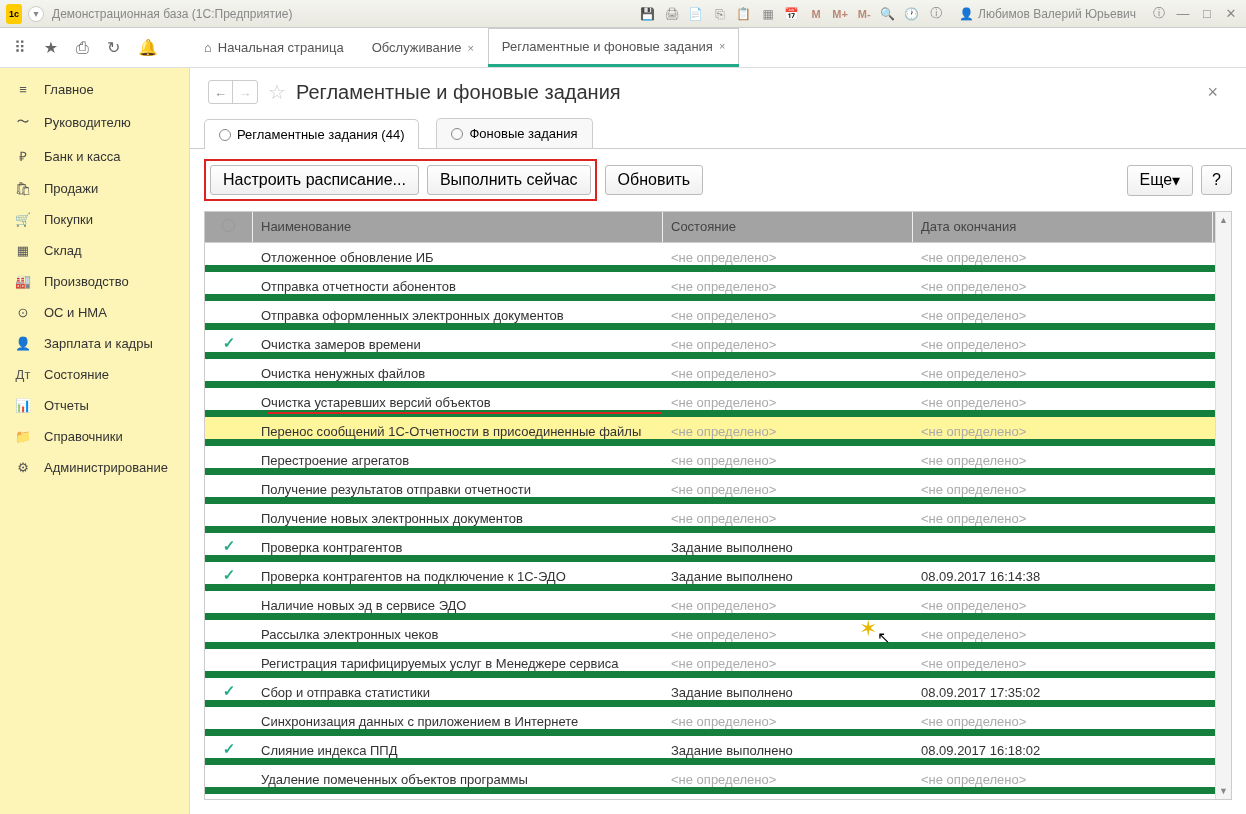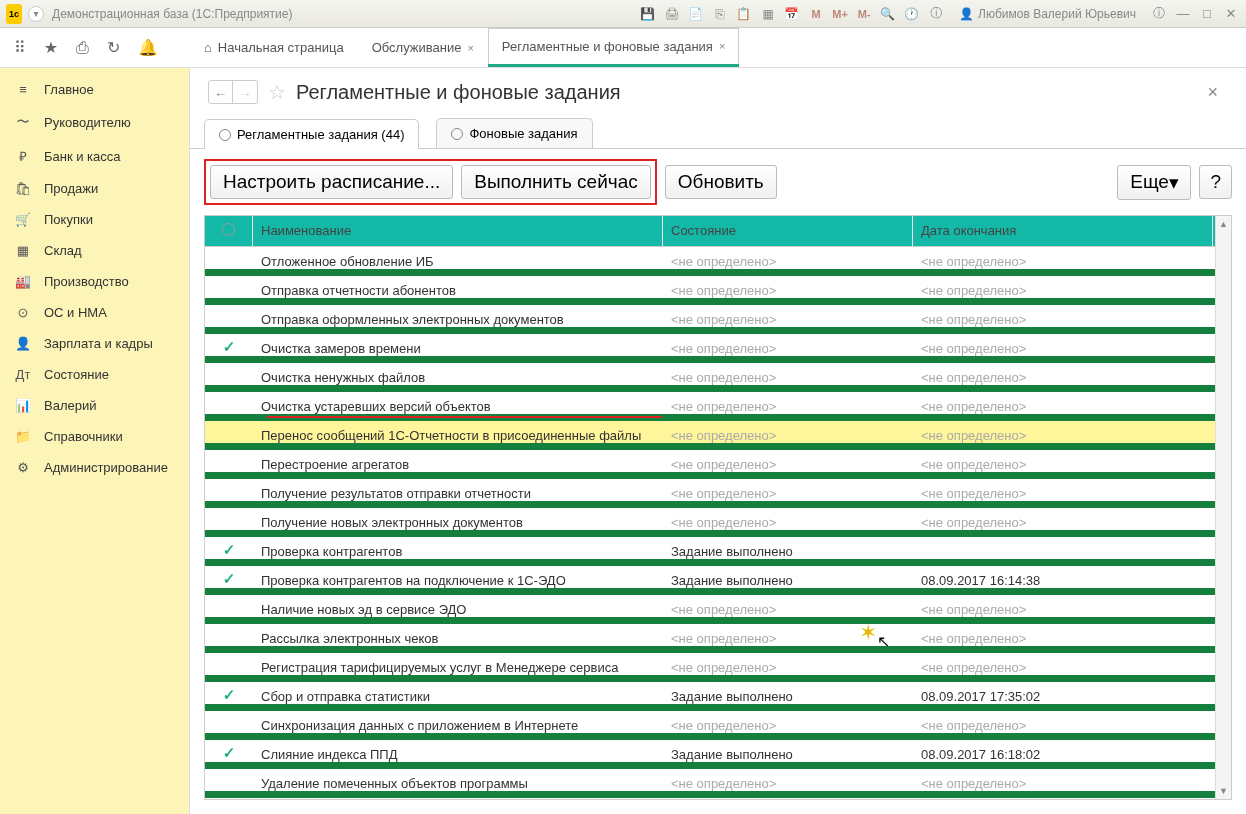--- a/index.html
+++ b/index.html
@@ -37,27 +37,27 @@
 .pagetitle { font-size:20px; color:#333;}
 .close-x { margin-left:auto; font-size:18px; color:#888; cursor:pointer; padding-right:10px;}
 
 .subtabs { display:flex; padding:0 14px; border-bottom:1px solid #ccc; gap:17px; margin-top:6px;}
 .subtab { padding:7px 14px; border:1px solid #ccc; border-bottom:none; border-radius:5px 5px 0 0; cursor:pointer; background:#f8f8f8; font-size:13px; display:flex; gap:6px; align-items:center;}
 .subtab.active { background:#fff; position:relative; top:1px;}
 .subtab .globe { width:12px; height:12px; border:1px solid #888; border-radius:50%; display:inline-block;}
 
 .actionbar { padding:10px 14px; display:flex; align-items:center; gap:8px;}
 .redbox { border:2px solid #d22; padding:4px; display:flex; gap:8px;}
-.btn { padding:5px 12px; border:1px solid #bbb; background:linear-gradient(#fff,#f0f0f0); border-radius:3px; cursor:pointer; font-size:19px;}
+.btn { padding:5px 12px; border:1px solid #bbb; background:linear-gradient(#fff,#f0f0f0); border-radius:3px; cursor:pointer; font-size:16px;}
 .btn.more { display:flex; align-items:center; gap:0;}
 .btn.help { padding:5px 10px;}
 .spacer { flex:1;}
 
 .grid { flex:1; border:1px solid #ccc; margin:0 14px 14px; overflow:hidden; display:flex; flex-direction:column; position:relative;}
-.grid-head { display:flex; background:#14b8a6; border-bottom:1px solid #ccc; font-size:13px; color:#444;}
+.grid-head { display:flex; background:#a3a3a3; border-bottom:1px solid #ccc; font-size:13px; color:#444;}
 .grid-head > div { padding:7px 8px; border-right:1px solid #eee;}
 .col-check { width:48px; text-align:center;}
 .col-name { width:410px;}
 .col-state { width:250px;}
 .col-date { flex:1;}
 .col-scroll { width:18px; border-right:none;}
 
 .grid-body { flex:1; overflow-y:auto;}
 .row { display:flex; border-bottom:7px solid #15803d; font-size:13px; color:#333; cursor:pointer; height:29px; align-items:flex-end;}
 .row > div { padding:0 8px; overflow:hidden; white-space:nowrap;}
@@ -169,21 +169,21 @@
       <div class="navitem">
         <span class="navicon">👤</span>
         <span>Зарплата и кадры</span>
       </div>
       <div class="navitem">
         <span class="navicon">Дт</span>
         <span>Состояние</span>
       </div>
       <div class="navitem">
         <span class="navicon">📊</span>
-        <span>Валерий</span>
+        <span>Отчеты</span>
       </div>
       <div class="navitem">
         <span class="navicon">📁</span>
         <span>Справочники</span>
       </div>
       <div class="navitem">
         <span class="navicon">⚙</span>
         <span>Администрирование</span>
       </div>
     </div>

